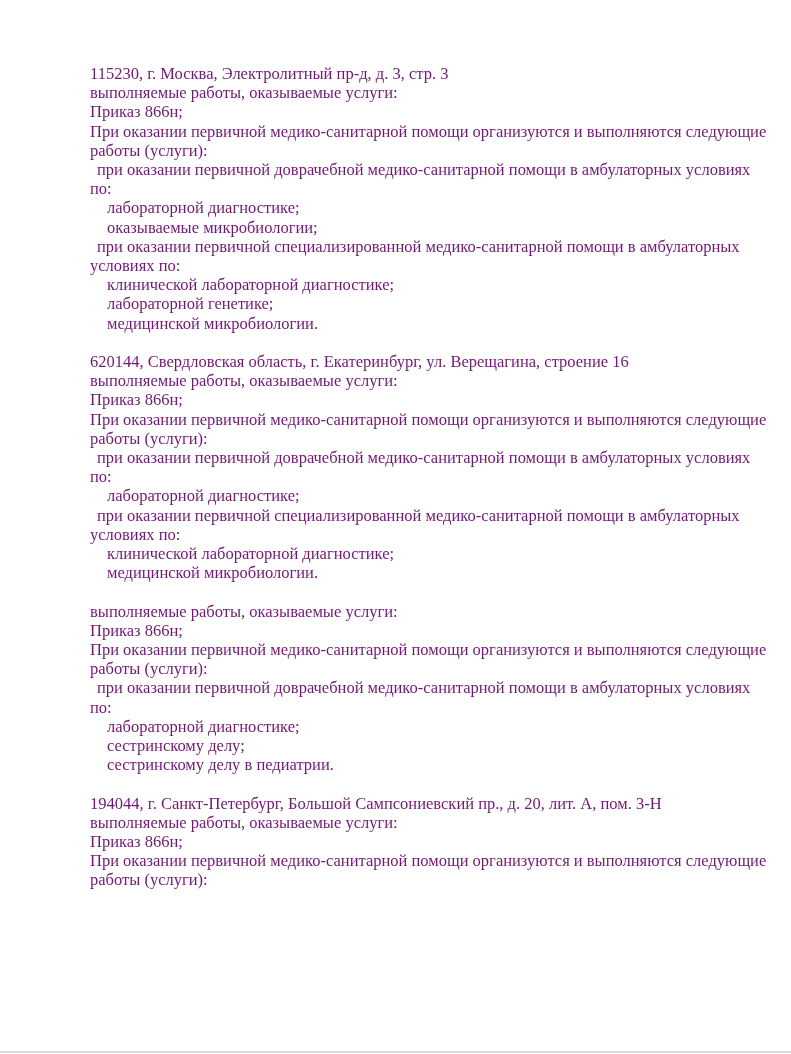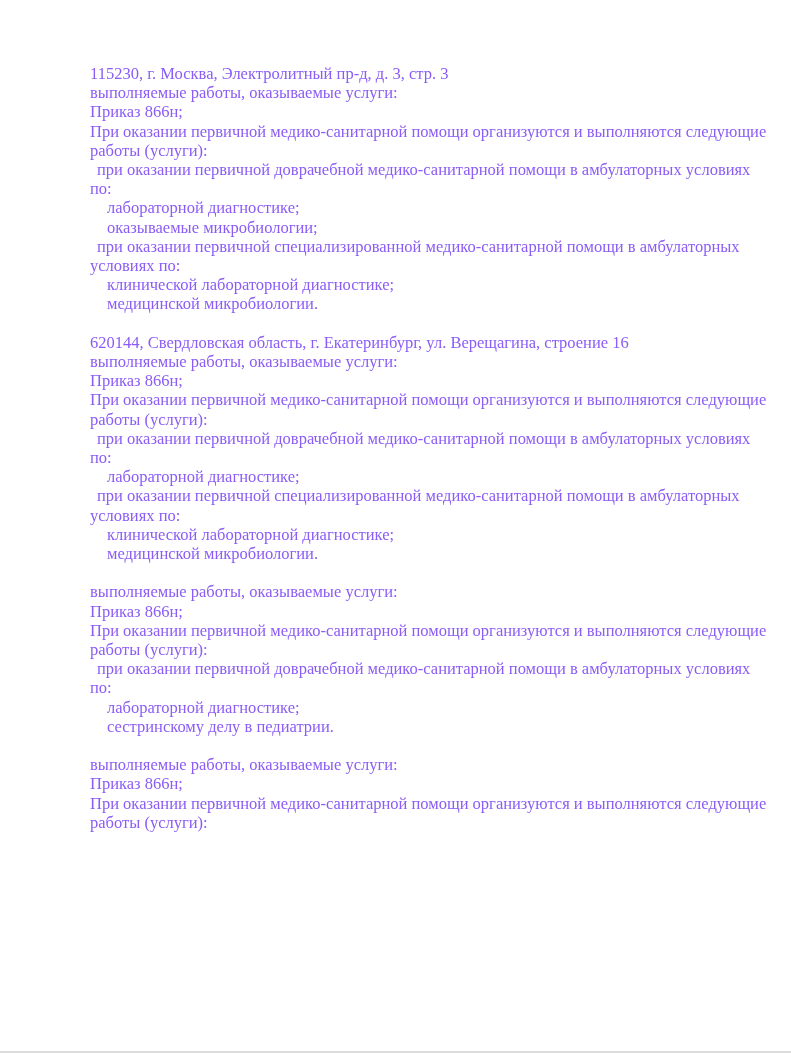--- a/index.html
+++ b/index.html
@@ -38,34 +38,35 @@
     left: 0;
     top: 1051px;
     width: 791px;
     height: 2px;
     background: #dcdcdc;
   }
 </style>
 </head>
 <body style="background: rgb(255, 255, 255);">
 
-<div class="doc-body" style="color: #8b5cf6;">
+<div class="doc-body" style="color: #701a75;">
     <div class="section">
       <div class="line indent-0">115230, г. Москва, Электролитный пр-д, д. 3, стр. 3</div>
       <div class="line indent-0">выполняемые работы, оказываемые услуги:</div>
       <div class="line indent-0">Приказ 866н;</div>
       <div class="line indent-0">При оказании первичной медико-санитарной помощи организуются и выполняются следующие</div>
       <div class="line indent-0">работы (услуги):</div>
       <div class="line indent-1">при оказании первичной доврачебной медико-санитарной помощи в амбулаторных условиях</div>
       <div class="line indent-0">по:</div>
       <div class="line indent-2">лабораторной диагностике;</div>
       <div class="line indent-2">оказываемые микробиологии;</div>
       <div class="line indent-1">при оказании первичной специализированной медико-санитарной помощи в амбулаторных</div>
       <div class="line indent-0">условиях по:</div>
       <div class="line indent-2">клинической лабораторной диагностике;</div>
+      <div class="line indent-2">лабораторной генетике;</div>
       <div class="line indent-2">медицинской микробиологии.</div>
     </div>
     <div class="section">
       <div class="line indent-0">620144, Свердловская область, г. Екатеринбург, ул. Верещагина, строение 16</div>
       <div class="line indent-0">выполняемые работы, оказываемые услуги:</div>
       <div class="line indent-0">Приказ 866н;</div>
       <div class="line indent-0">При оказании первичной медико-санитарной помощи организуются и выполняются следующие</div>
       <div class="line indent-0">работы (услуги):</div>
       <div class="line indent-1">при оказании первичной доврачебной медико-санитарной помощи в амбулаторных условиях</div>
       <div class="line indent-0">по:</div>
@@ -76,23 +77,25 @@
       <div class="line indent-2">медицинской микробиологии.</div>
     </div>
     <div class="section">
       <div class="line indent-0">выполняемые работы, оказываемые услуги:</div>
       <div class="line indent-0">Приказ 866н;</div>
       <div class="line indent-0">При оказании первичной медико-санитарной помощи организуются и выполняются следующие</div>
       <div class="line indent-0">работы (услуги):</div>
       <div class="line indent-1">при оказании первичной доврачебной медико-санитарной помощи в амбулаторных условиях</div>
       <div class="line indent-0">по:</div>
       <div class="line indent-2">лабораторной диагностике;</div>
+      <div class="line indent-2">сестринскому делу;</div>
       <div class="line indent-2">сестринскому делу в педиатрии.</div>
     </div>
     <div class="section">
+      <div class="line indent-0">194044, г. Санкт-Петербург, Большой Сампсониевский пр., д. 20, лит. А, пом. 3-Н</div>
       <div class="line indent-0">выполняемые работы, оказываемые услуги:</div>
       <div class="line indent-0">Приказ 866н;</div>
       <div class="line indent-0">При оказании первичной медико-санитарной помощи организуются и выполняются следующие</div>
       <div class="line indent-0">работы (услуги):</div>
     </div>
   </div>
 
 <div class="hscrollbar-edge" style="background: rgb(220, 220, 220);"></div>
 
 </body></html>

